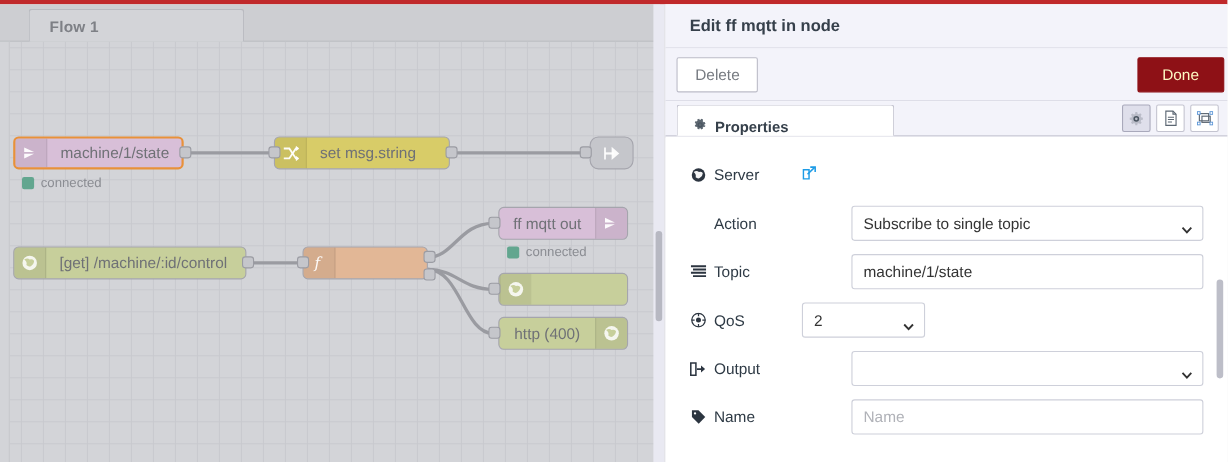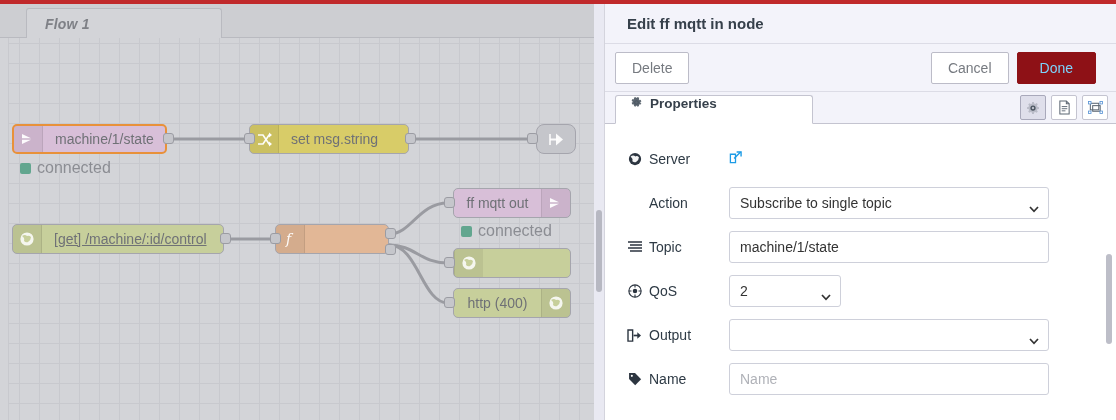--- a/index.html
+++ b/index.html
@@ -33,21 +33,20 @@
   .tab {
     position: absolute; top: 4px; left: 26px; height: 30px;
     min-width: 196px; padding: 0 18px;
     background: #d3d4d8;
     border: 1px solid #b9bac0;
     border-bottom: none;
     border-radius: 3px 3px 0 0;
     display: flex; align-items: center;
     color: #7e8086; font-weight: bold; font-size: 14px;
     letter-spacing: .2px;
-    font-style: italic;
   }
   .canvas {
     position: absolute; top: 34px; left: 0; width: 600px; height: 382px;
     background-color: #d3d4d8;
     background-image:
       linear-gradient(to right, #c8c9ce 1px, transparent 1px),
       linear-gradient(to bottom, #c8c9ce 1px, transparent 1px);
     background-size: 20px 20px;
     background-position: -1px 5px;
   }
@@ -85,21 +84,21 @@
   .node.fn    { background: #e2b796; }
   .node.link  { background: #c5c6cb; }
 
   .port {
     position: absolute; width: 11px; height: 11px;
     background: #c5c6cb; border: 1px solid #9b9ca3;
     border-radius: 3px; top: 50%; margin-top: -6px;
   }
   .status {
     position: absolute; display: flex; align-items: center; gap: 6px;
-    font-size: 16px; color: #8b8d93;
+    font-size: 12px; color: #8b8d93;
   }
   .status .dot {
     width: 11px; height: 11px; border-radius: 2px; background: #62a68f;
     display: inline-block;
   }
   svg.wires { position: absolute; top: 0; left: 0; width: 600px; height: 382px; overflow: visible; }
   svg.wires path { fill: none; stroke: #9a9ba1; stroke-width: 3; }
 
   
   .ws-scroll {
@@ -123,46 +122,46 @@
     border-bottom: 1px solid #dcdce6;
     display: flex; align-items: center;
     padding: 0 0 0 22px;
     font-weight: bold; font-size: 15px; color: #36404b;
   }
   .panel-actions {
     position: absolute; top: 40px; left: 0; right: 0; height: 48px;
     background: #f3f3fa;
     border-bottom: 1px solid #dcdce6;
     display: flex; align-items: center;
-    padding: 0 20px 0 10px;
+    padding: 0 3px 0 10px;
   }
   .btn {
     height: 32px; padding: 0 16px;
     display: inline-flex; align-items: center; justify-content: center;
     border: 1px solid #bcbcc8; background: #fff; color: #767a80;
     border-radius: 2px; font-size: 14px; cursor: pointer;
   }
   .btn.primary {
-    background: #8e1116; border-color: #8e1116; color: #7dd3fc;
+    background: #8e1116; border-color: #8e1116; color: #fef9c3;
     padding: 0 22px;
   }
   .spacer { flex: 1 1 auto; }
   .btn + .btn { margin-left: 8px; }
 
   .tabs-row {
     position: absolute; top: 88px; left: 0; right: 0; height: 32px;
     background: #f3f3fa;
     border-bottom: 1px solid #c4c4d0;
   }
   .ptab {
     position: absolute; left: 10px; top: 3px; height: 29px;
     padding: 0 26px 0 14px; min-width: 198px;
     background: #fff; border: 1px solid #c4c4d0; border-bottom: 1px solid #fff;
     border-radius: 3px 3px 0 0;
-    display: flex; align-items: flex-start; gap: 7px;
+    display: flex; align-items: flex-end; gap: 7px;
     color: #36404b; font-weight: bold; font-size: 13.5px;
   }
   .tab-icons {
     position: absolute; right: 8px; top: 3px; display: flex; gap: 5px;
   }
   .ticon {
     width: 26px; height: 25px; border: 1px solid #c4c4d0; background: #fff;
     display: flex; align-items: center; justify-content: center;
     border-radius: 2px;
   }
@@ -190,21 +189,21 @@
     height: 32px; border: 1px solid #ced0da; border-radius: 3px;
     background: #fff; color: #333; font-size: 14px;
     padding: 0 10px; display: flex; align-items: center;
     font-family: "Liberation Sans", sans-serif;
   }
   .sel { position: relative; padding-right: 30px; }
   .sel .chev {
     position: absolute; right: 10px; top: 50%; margin-top: -3px;
     width: 9px; height: 6px;
   }
-  .w-320 { width: 320px; }
+  .w-320 { width: 320px; margin-left: 45px; }
   .w-112 { width: 112px; }
   .ctl.placeholder { color: #b0b2b8; }
 
   .panel-scroll {
     position: absolute; top: 4px; right: 2px; width: 9px; height: 416px;
   }
   .panel-scroll .thumb {
     position: absolute; left: 1px; width: 6px; top: 246px; height: 90px;
     background: #bdbec8; border-radius: 3px;
   }
@@ -269,21 +268,21 @@
         <div class="ico" style="width:38px;flex:0 0 38px;border:none;background:transparent;">
           <svg width="19" height="17" viewBox="0 0 19 17">
             <path d="M3 8.5 L11 8.5" stroke="#fff" stroke-width="2" opacity=".92"></path>
             <path d="M9 2.5 L16 8.5 L9 14.5 Z" fill="#fff" opacity=".92"></path>
             <path d="M3 3 L3 14" stroke="#fff" stroke-width="1.6" opacity=".92"></path>
           </svg>
         </div>
       </div>
       <div class="port" style="left:527px; top:101px;"></div>
 
-      <div class="node http" style="left:12px; top:186px; width:212px;text-decoration:underline;">
+      <div class="node http" style="left:12px; top:186px; width:212px;">
         <div class="ico">
           <svg width="16" height="16" viewBox="0 0 16 16">
             <circle cx="8" cy="8" r="6.6" fill="#fff" opacity=".85"></circle>
             <path d="M3 5 Q6 7 5 10 Q7 12 9 11 Q12 9 12 6 Q10 4 8 5 Q6 3 3 5 Z" fill="#c7cf9b"></path>
           </svg>
         </div>
         <div class="lbl">[get] /machine/:id/control</div>
       </div>
       <div class="port" style="left:220px; top:201px;"></div>
 
@@ -342,21 +341,20 @@
 
   <div class="panel">
 
     <div class="panel-title">
       <span>Edit ff mqtt in node</span>
     </div>
 
     <div class="panel-actions">
       <button class="btn">Delete</button>
       <span class="spacer"></span>
-      <button class="btn">Cancel</button>
       <button class="btn primary">Done</button>
     </div>
 
     <div class="tabs-row">
       <div class="ptab">
         <span>
           <svg width="13" height="13" viewBox="0 0 16 16">
             <path fill="#4a5560" d="M8 5.1A2.9 2.9 0 1 0 8 10.9 2.9 2.9 0 0 0 8 5.1zm0 4.4a1.5 1.5 0 1 1 0-3 1.5 1.5 0 0 1 0 3z"></path>
             <path fill="#4a5560" d="M14 9.1l-1.2-.4a4.9 4.9 0 0 0 0-1.4L14 6.9l-.9-2.2-1.2.4a4.9 4.9 0 0 0-1-1L11.3 2 9.1 1.1 8.7 2.3a4.9 4.9 0 0 0-1.4 0L6.9 1.1 4.7 2l.4 1.2a4.9 4.9 0 0 0-1 1L2.9 3.8 2 6l1.2.4a4.9 4.9 0 0 0 0 1.4L2 8.2l.9 2.2 1.2-.4a4.9 4.9 0 0 0 1 1l-.4 1.2 2.2.9.4-1.2a4.9 4.9 0 0 0 1.4 0l.4 1.2 2.2-.9-.4-1.2a4.9 4.9 0 0 0 1-1l1.2.4z" opacity=".9"></path>
           </svg>

